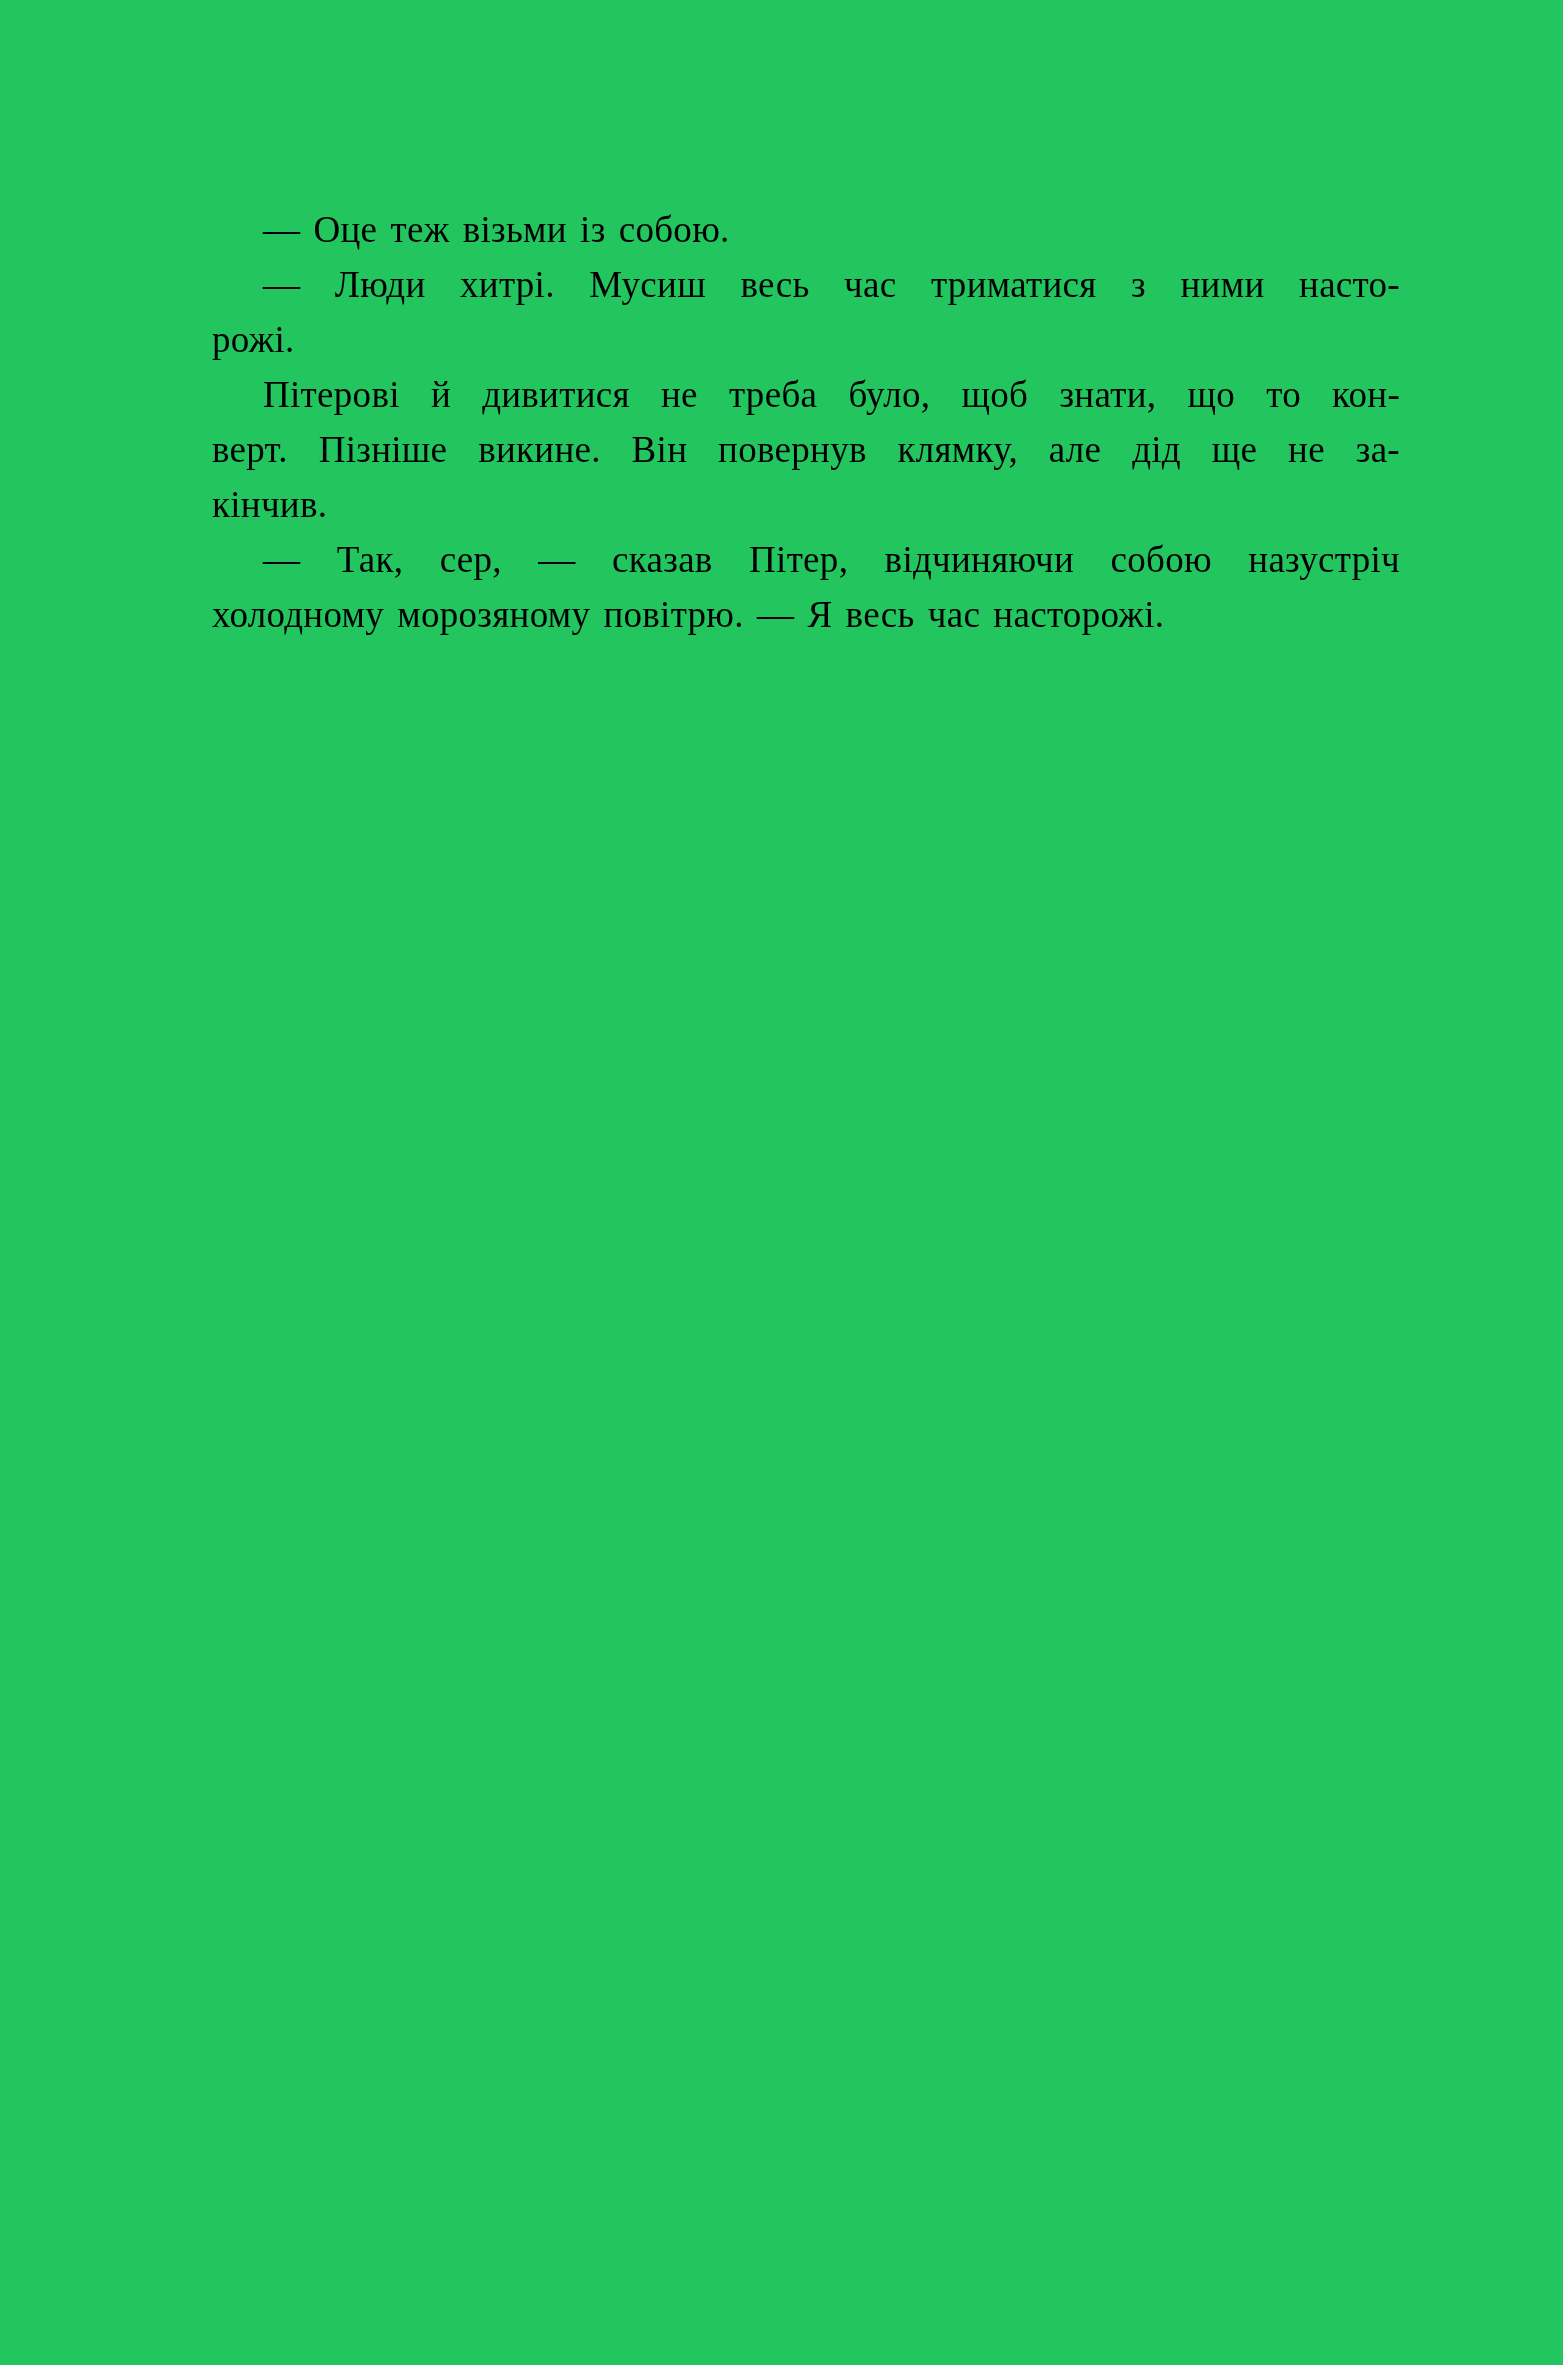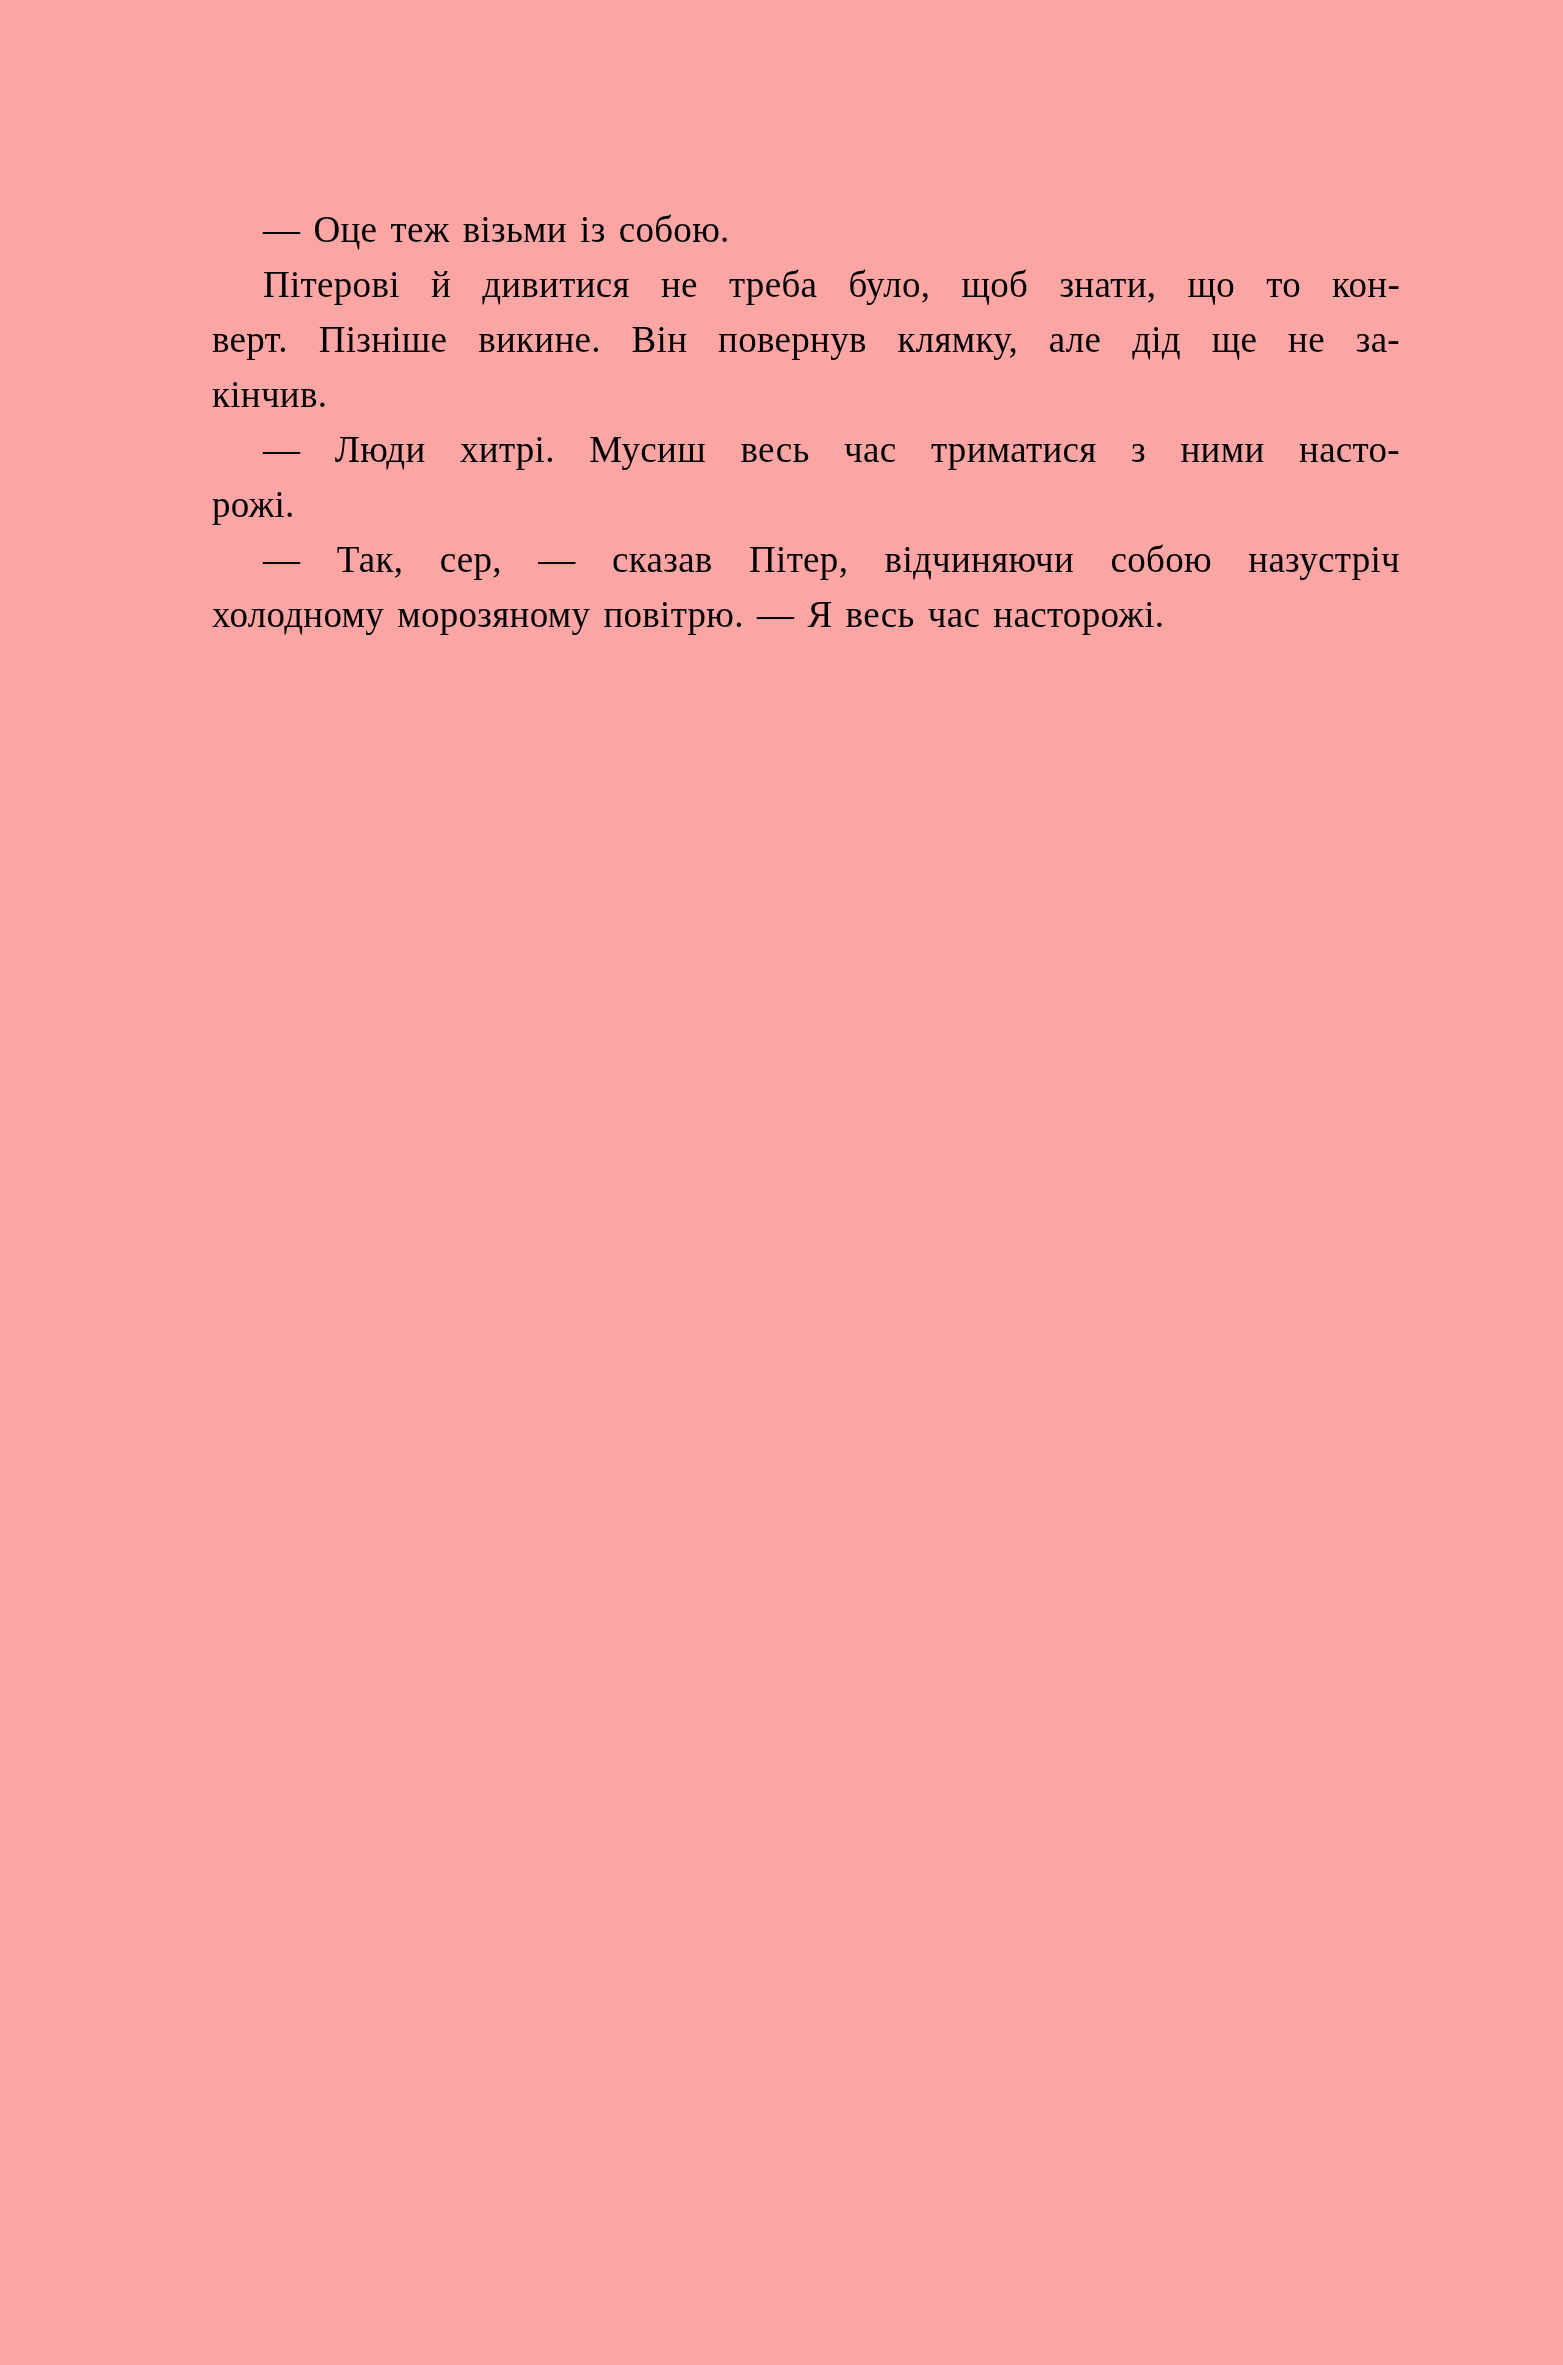--- a/index.html
+++ b/index.html
@@ -10,21 +10,21 @@
     position: relative;
     width: 1564px;
     height: 2366px;
     background: #ffffff;
     overflow: hidden;
     font-family: "Liberation Serif", "DejaVu Serif", serif;
   }
   .page {
     position: absolute;
     inset: 0;
-    background: #fca5a5;
+    background: #22c55e;
   }
   .text-block {
     position: absolute;
     left: 212px;
     top: 202px;
     width: 1188px;
     font-size: 37px;
     line-height: 55px;
     color: #000000;
     letter-spacing: 0.3px;
@@ -50,28 +50,28 @@
 <body>
 
 <div class="page">
   <div class="text-block">
 
     <div class="para">
       <span class="line ind">— Оце теж візьми із собою.</span>
     </div>
 
     <div class="para">
+      <span class="line ind just">— Люди хитрі. Мусиш весь час триматися з ними насто-</span>
+      <span class="line">рожі.</span>
+    </div>
+
+    <div class="para">
       <span class="line ind just">Пітерові й дивитися не треба було, щоб знати, що то кон-</span>
       <span class="line just">верт. Пізніше викине. Він повернув клямку, але дід ще не за-</span>
       <span class="line">кінчив.</span>
-    </div>
-
-    <div class="para">
-      <span class="line ind just">— Люди хитрі. Мусиш весь час триматися з ними насто-</span>
-      <span class="line">рожі.</span>
     </div>
 
     <div class="para">
       <span class="line ind just">— Так, сер, — сказав Пітер, відчиняючи собою назустріч</span>
       <span class="line">холодному морозяному повітрю. — Я весь час насторожі.</span>
     </div>
 
   </div>
 </div>
 

